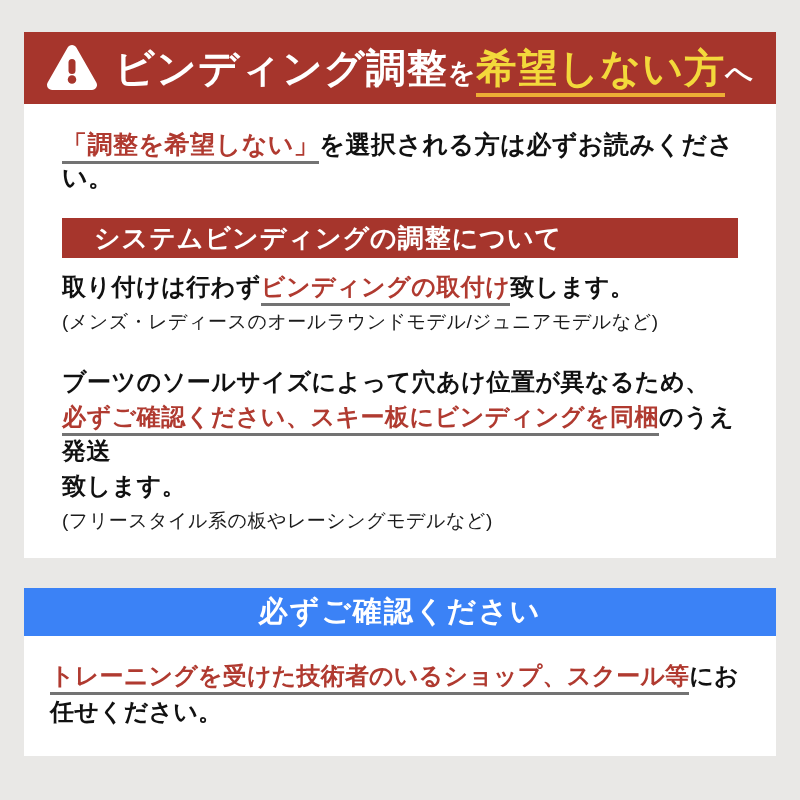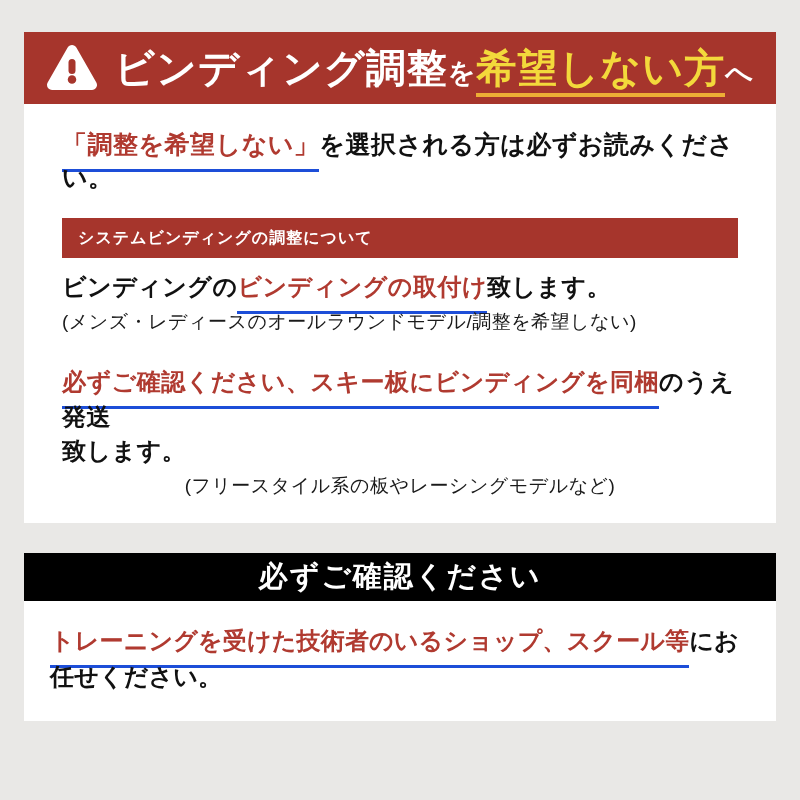--- a/index.html
+++ b/index.html
@@ -27,37 +27,37 @@
   .hl-yellow{
     color:#f3d93b;
     border-bottom:4px solid #edae35;
     padding-bottom:3px;
   }
 
   
   .content{padding:20px 38px 24px;}
   .intro{font-size:25px;font-weight:bold;margin:4px 0 24px;letter-spacing:0.5px;}
   .hl-red{color:#b03a30;}
-  .u-red{border-bottom:3px solid #1d4ed8;padding-bottom:11px;}
+  .u-red{border-bottom:3px solid #737373;padding-bottom:3px;}
 
   .sec-head{
     background:#a6352c;color:#ffffff;
-    font-size:16px;font-weight:bold;
+    font-size:26px;font-weight:bold;
     height:40px;line-height:40px;
-    padding-left:16px;letter-spacing:1px;
+    padding-left:32px;letter-spacing:1px;
     margin:0 0 12px;
   }
   .body-text{font-size:24px;font-weight:bold;line-height:1.45;margin:2px 0 4px;letter-spacing:0.5px;}
   .body-text .line{display:block;}
   .note{font-size:19px;font-weight:normal;color:#1a1a1a;margin:2px 0 30px;letter-spacing:0.5px;}
-  .note.last{margin-bottom:0;text-align:center;}
+  .note.last{margin-bottom:0;}
 
   
   .banner-gray{
-    margin-top:30px;height:48px;background:#000000;
+    margin-top:30px;height:48px;background:#3b82f6;
     display:flex;align-items:center;justify-content:center;
     color:#ffffff;font-size:29px;font-weight:bold;letter-spacing:2px;
   }
 
   
   .panel-bottom{padding:22px 26px 26px;}
   .body2{font-size:24px;font-weight:bold;line-height:1.5;margin:0;letter-spacing:0.2px;}
 </style>
 </head>
 <body>
@@ -75,24 +75,25 @@
         </svg>
       </span>
       <h1 class="main-title"><span>ビンディング調整</span><span class="small">を</span><span class="hl-yellow">希望しない方</span><span class="small">へ</span></h1>
     </div>
 
     <div class="content">
 
       <p class="intro"><span class="hl-red u-red">「調整を希望しない」</span><span>を選択される方は必ずお読みください。</span></p>
 
       <div class="sec-head"><span>システムビンディングの調整について</span></div>
-      <p class="body-text"><span>ビンディングの</span><span class="hl-red u-red">ビンディングの取付け</span><span>致します。</span></p>
-      <p class="note">(メンズ・レディースのオールラウンドモデル/調整を希望しない)</p>
+      <p class="body-text"><span>取り付けは行わず</span><span class="hl-red u-red">ビンディングの取付け</span><span>致します。</span></p>
+      <p class="note">(メンズ・レディースのオールラウンドモデル/ジュニアモデルなど)</p>
 
       <p class="body-text">
+        <span class="line">ブーツのソールサイズによって穴あけ位置が異なるため、</span>
         <span class="line"><span class="hl-red u-red">必ずご確認ください、スキー板にビンディングを同梱</span><span>のうえ発送</span></span>
         <span class="line">致します。</span>
       </p>
       <p class="note last">(フリースタイル系の板やレーシングモデルなど)</p>
 
     </div>
   </div>
 
   <div class="banner-gray">
       <span>必ずご確認ください</span>

